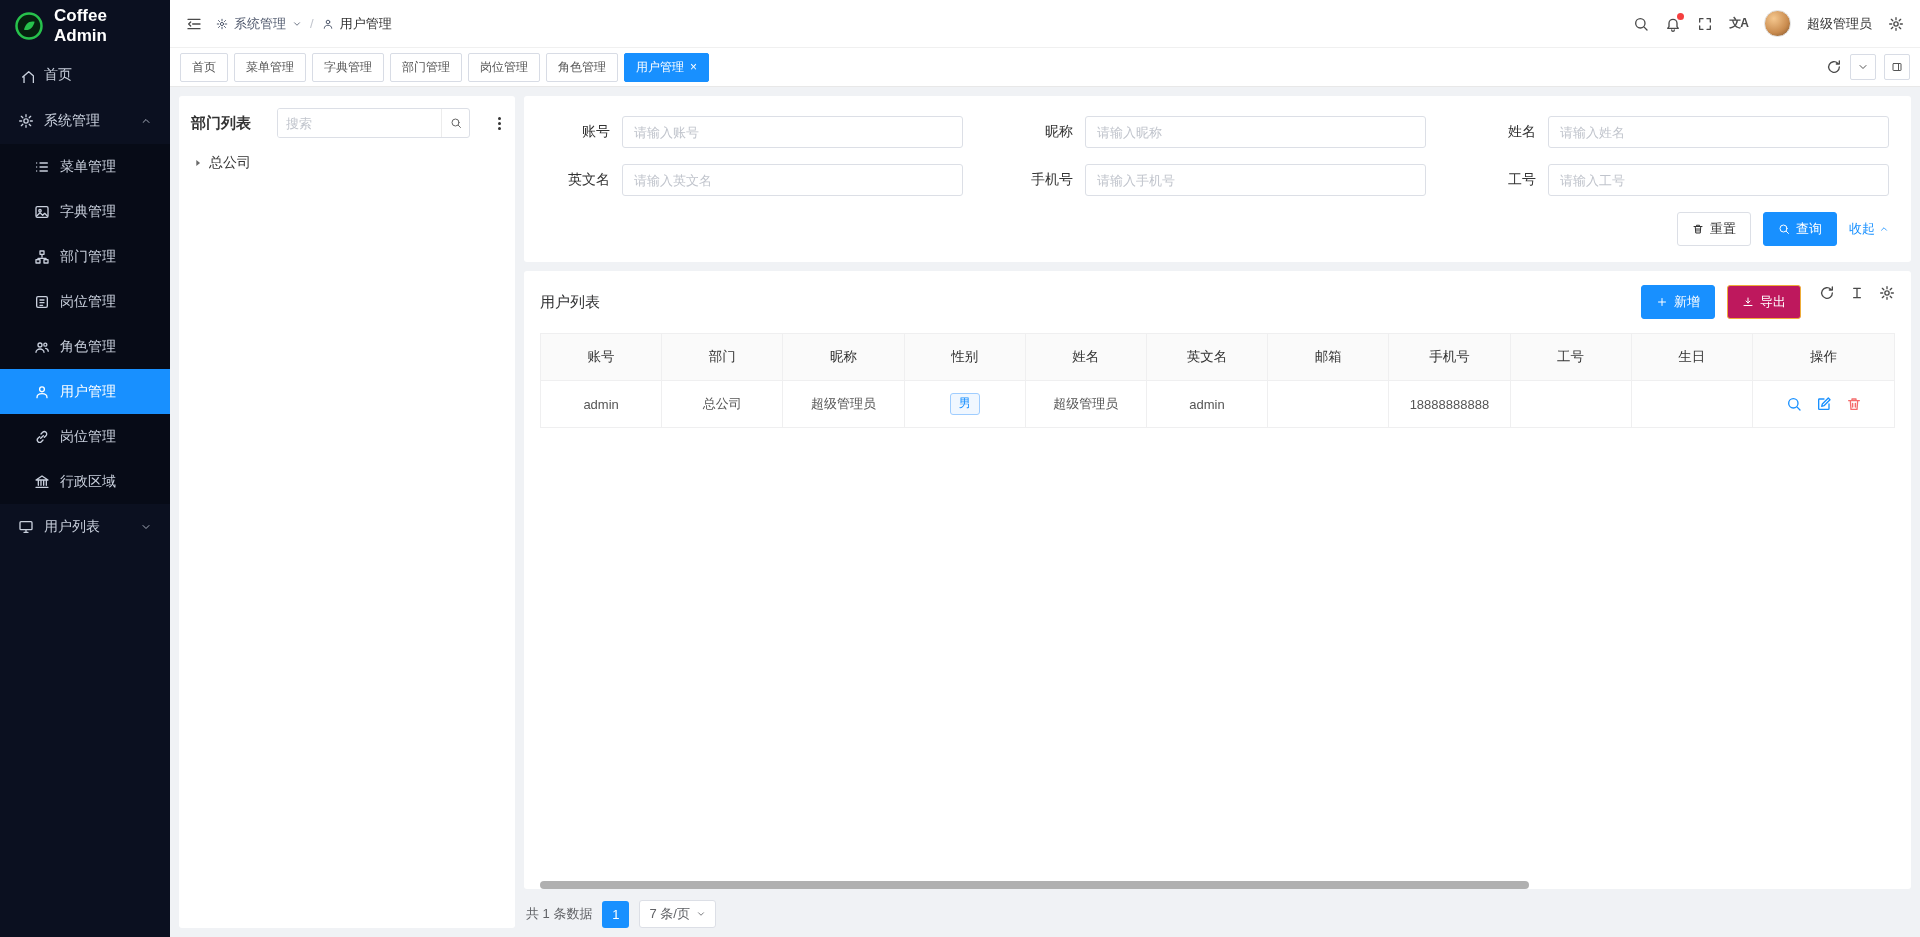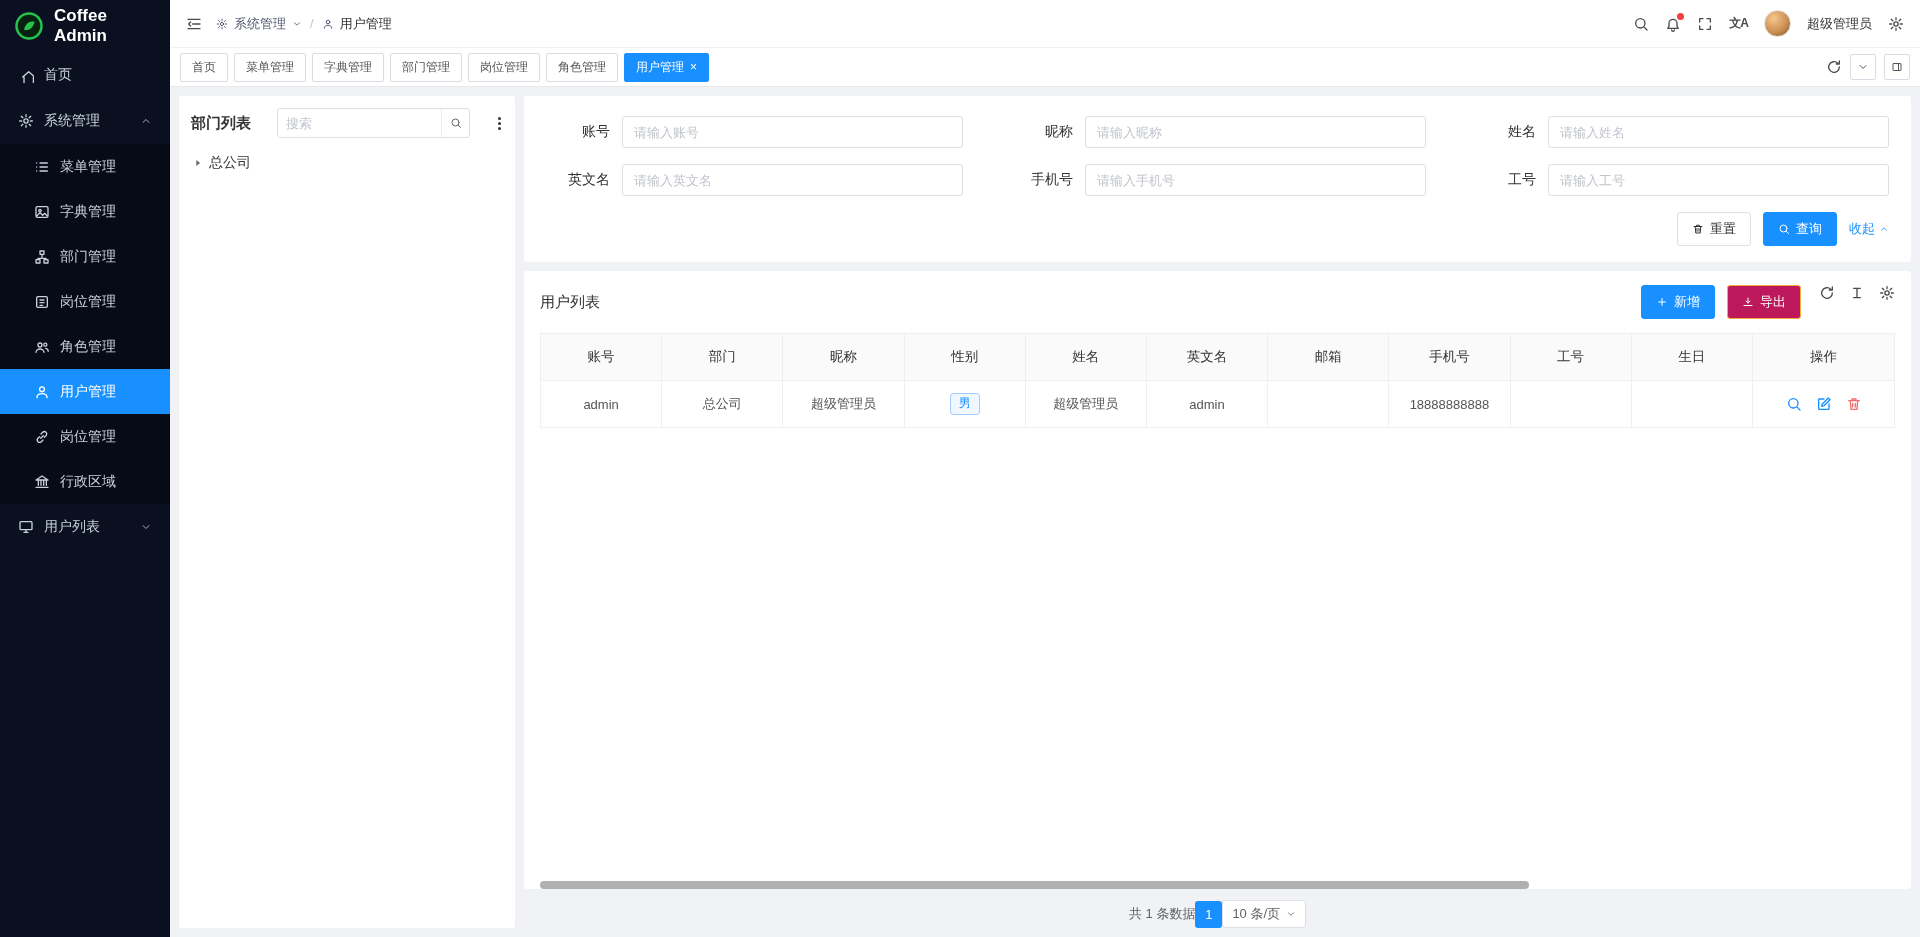--- a/index.html
+++ b/index.html
@@ -92,21 +92,21 @@
   td{color:#555}
   td.op-cell,th.op-cell{box-shadow:-7px 0 8px -7px rgba(0,0,0,.18)}
   .tag{display:inline-block;padding:2px 8px;font-size:12px;color:#1890ff;background:#f0f7ff;border:1px solid #9fcdff;border-radius:3px;line-height:1.3}
   .row-actions{display:flex;align-items:center;justify-content:center;gap:14px}
   .act{cursor:pointer;display:flex}
   .act.view,.act.edit{color:#1890ff}
   .act.del{color:#f56c6c}
   .hscroll{margin-top:auto;height:8px;border-radius:4px;background:#b0b0b0;width:73%;flex:none}
 
   
-  .pager{display:flex;justify-content:center;align-items:center;color:#606266;font-size:13px;flex:none;padding:2px 2px 0}
+  .pager{display:flex;justify-content:flex-start;align-items:center;gap:10px;color:#606266;font-size:13px;flex:none;padding:2px 2px 0}
   .page-num{width:27px;height:27px;background:#1890ff;color:#fff;border-radius:3px;display:flex;align-items:center;justify-content:center;font-size:13px;cursor:pointer}
   .page-size{display:flex;align-items:center;gap:6px;border:1px solid #dcdfe6;background:#fff;border-radius:3px;height:28px;padding:0 9px;cursor:pointer;color:#606266}
 </style>
 </head>
 <body>
 
 <div class="app">
 
   <aside class="sidebar">
     <div class="logo">
@@ -490,21 +490,21 @@
             </tbody>
           </table>
 
           <div class="hscroll"></div>
         </div>
 
         <div class="pager">
           <span>共 1 条数据</span>
           <span class="page-num">1</span>
           <span class="page-size">
-            <span>10 条/页</span>
+            <span>7 条/页</span>
             <svg class="ic xs" viewBox="0 0 24 24">
                 <path d="M6 9l6 6 6-6"></path>
               </svg>
           </span>
         </div>
 
       </section>
     </div>
   </div>
 </div>

